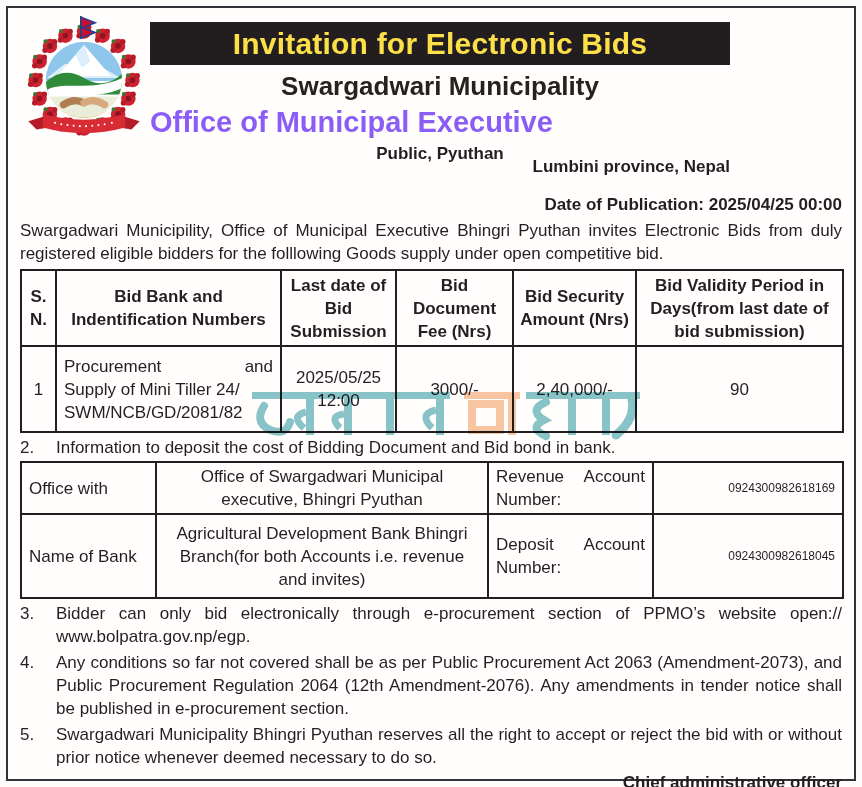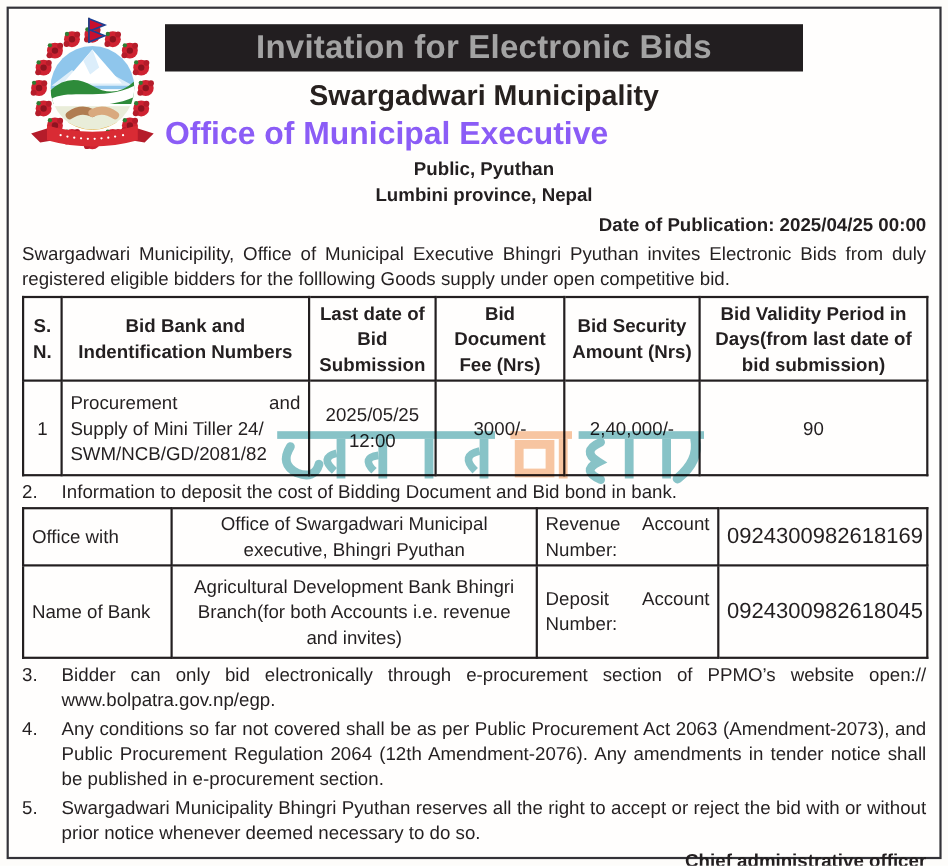--- a/index.html
+++ b/index.html
@@ -9,50 +9,50 @@
     color:#231f20;position:relative;overflow:hidden;
   }
   .sheet{
     position:absolute;left:6px;top:6px;right:6px;bottom:6px;
     border:2px solid #333238;background:#fffefd;
   }
   
   .logo{position:absolute;left:14px;top:6px;width:124px;height:130px;}
   .banner{
     position:absolute;left:142px;top:14px;width:580px;height:43px;
-    background:#221e20;color:#a3a3a3;display:flex;align-items:center;justify-content:center;
+    background:#221e20;color:#fde047;display:flex;align-items:center;justify-content:center;
     font-weight:bold;font-size:30px;letter-spacing:.2px;
   }
   .h-muni{position:absolute;left:142px;top:61px;width:580px;text-align:center;
     font-weight:bold;font-size:26px;line-height:34px;color:#27211f;}
   .h-office{position:absolute;left:142px;top:95px;width:580px;text-align:left;
     font-weight:bold;font-size:29px;line-height:38px;color:#8b5cf6;}
   .h-addr1{position:absolute;left:142px;top:135px;width:580px;text-align:center;
     font-weight:bold;font-size:17px;line-height:22px;}
-  .h-addr2{position:absolute;left:142px;top:159px;width:580px;text-align:center;
+  .h-addr2{position:absolute;left:142px;top:148px;width:580px;text-align:right;
     font-weight:bold;font-size:17px;line-height:22px;}
   .h-pub{position:absolute;left:12px;top:186px;right:12px;text-align:right;
     font-weight:bold;font-size:17px;line-height:22px;}
   
   .content{position:absolute;left:12px;right:12px;top:211px;font-size:17px;line-height:23px;}
   .intro{text-align:justify;margin:0 0 4px 0;}
   table{border-collapse:collapse;width:100%;table-layout:fixed;}
   td,th{border:2px solid #231f20;padding:1px 7px;vertical-align:middle;font-size:17px;line-height:23px;}
   th{font-weight:bold;text-align:center;padding:1px 2px;}
   .bid-head th{height:72px;}
   .bid-row td{height:82px;}
   .c{text-align:center;}
   .jl{text-align:justify;text-align-last:justify;}
   .note-line{display:flex;margin:3px 0 2px 0;}
   .note-num{flex:0 0 36px;}
   .note-text{flex:1;text-align:justify;}
   .bank-row1 td{height:48px;}
   .bank-row2 td{height:80px;}
   .acct-label{text-align:justify;}
-  .acct-num{font-size:20px;}
+  .acct-num{font-size:12px;text-align:right;}
   .notes{margin-top:3px;}
   .signature{font-weight:bold;text-align:right;margin-top:2px;font-size:17px;}
   
   .watermark{
     position:absolute;left:242px;top:376px;width:392px;height:62px;
     opacity:.62;mix-blend-mode:multiply;pointer-events:none;z-index:3;
   }
 </style>
 </head>
 <body>

